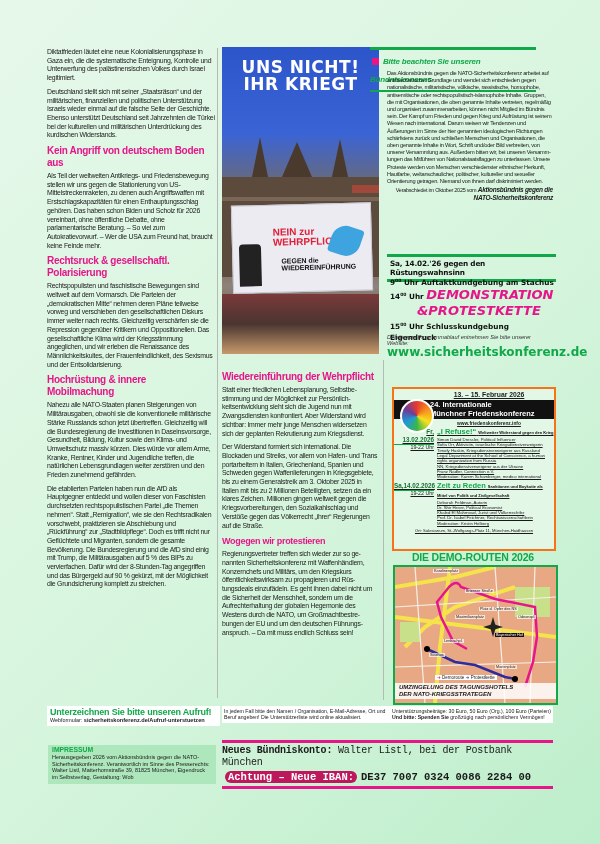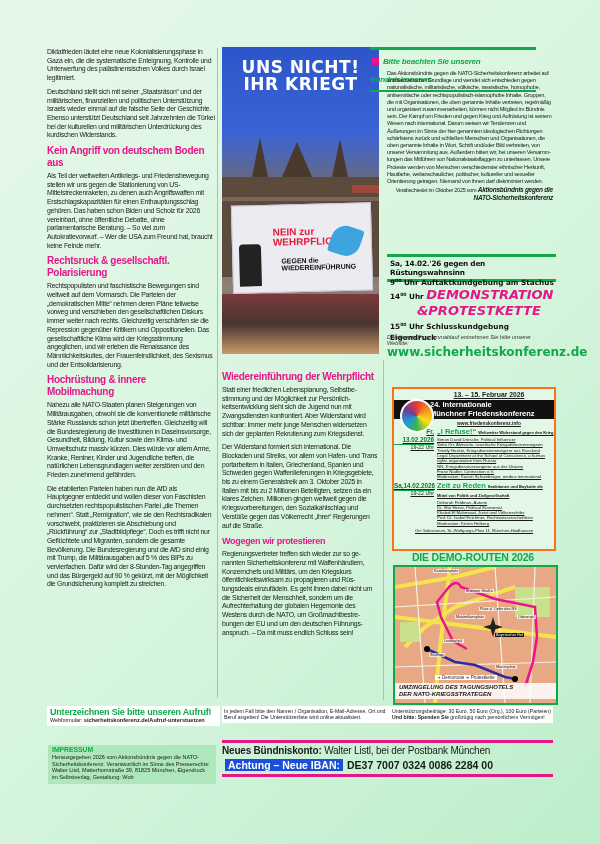--- a/index.html
+++ b/index.html
@@ -54,25 +54,25 @@
   .map .lbl{position:absolute;font-size:3.8px;background:rgba(255,255,255,0.7);padding:0 1px;}
   .sign-box{position:absolute;left:47px;top:706px;width:167px;background:#fff;padding:1px 3px 3px 3px;}
   .sign-box .t{color:#11a84a;font-weight:bold;font-size:9px;line-height:10px;letter-spacing:-0.2px;}
   .sign-box .w{font-size:5.4px;}
   .sign-box .w b{font-size:5.6px;}
   .info-box{position:absolute;left:222px;top:706px;width:331px;background:#fff;display:flex;font-size:5.2px;line-height:6.4px;padding:2px 2px;box-sizing:border-box;}
   .info-box .a{width:168px;}
   .info-box .b{flex:1;}
   .impressum{position:absolute;left:48px;top:745px;width:168px;background:#aee7bc;padding:2px 4px 3px 4px;box-sizing:border-box;font-size:5.5px;line-height:6.8px;}
   .impressum .t{color:#11a84a;font-weight:bold;font-size:6.8px;}
-  .konto{position:absolute;left:222px;top:740px;width:331px;border-top:3px solid #e6168a;border-bottom:3px solid #e6168a;padding:2px 0;}
+  .konto{position:absolute;left:222px;top:740px;width:331px;border-top:3px solid #e6168a;border-bottom:3px solid #e6168a;padding:2px 0;font-family:Liberation Mono, monospace;}
   .konto .l1{font-size:10px;line-height:12px;letter-spacing:-0.2px;}
   .konto .l1 b{font-weight:bold;}
   .konto .l2{margin-top:2px;font-size:10.5px;font-weight:bold;line-height:13px;}
-  .konto .l2 .pill{background:#1d4ed8;color:#fff;padding:0 3px;margin-left:3px;}
+  .konto .l2 .pill{background:#be185d;color:#fff;padding:0 3px;margin-left:3px;border-radius:6px;}
   .konto .l2 .iban{margin-left:4px;}
 </style>
 </head>
 <body>
 
 <div class="col left">
   <p>Diktatfrieden läutet eine neue Kolonialisierungs­phase in Gaza ein, die die systematische Enteignung, Kontrolle und Unterwerfung des palästinensischen Volkes durch Israel legitimiert.</p>
   <p>Deutschland stellt sich mit seiner „Staatsräson“ und der militärischen, finanziellen und politischen Unter­stützung Israels wieder einmal auf die falsche Seite der Geschichte. Ebenso unterstützt Deutschland seit Jahrzehnten die Türkei bei der kulturellen und militä­rischen Unterdrückung des kurdischen Widerstands.</p>
   <div class="h-pink">Kein Angriff von deutschem Boden aus</div>
   <p>Als Teil der weltweiten Antikriegs- und Friedensbe­wegung stellen wir uns gegen die Stationierung von US-Mittelstreckenraketen, zu denen auch Angriffs­waffen mit Erstschlagskapazitäten für einen Ent­hauptungsschlag gehören. Das haben schon Biden und Scholz für 2026 vereinbart, ohne öffentliche De­batte, ohne parlamentarische Beratung. – So viel zum Autokratievorwurf. – Wer die USA zum Freund hat, braucht keine Feinde mehr.</p>

